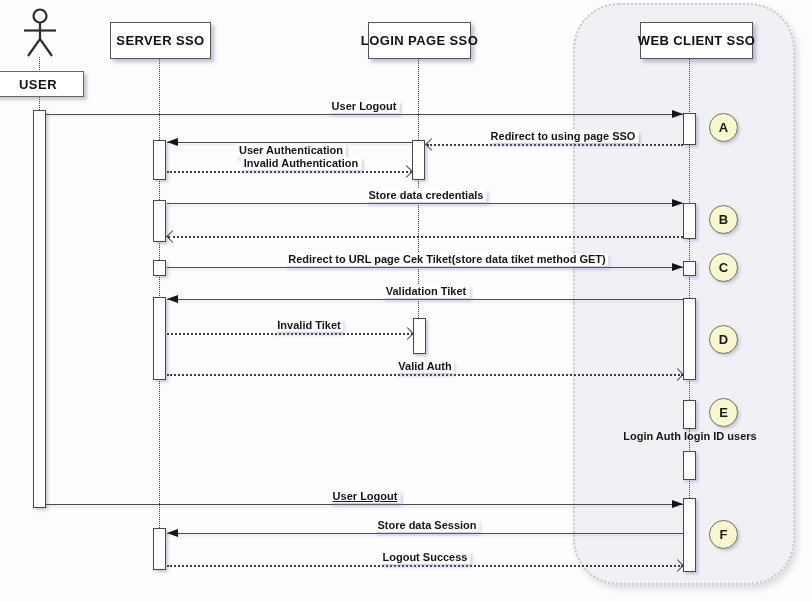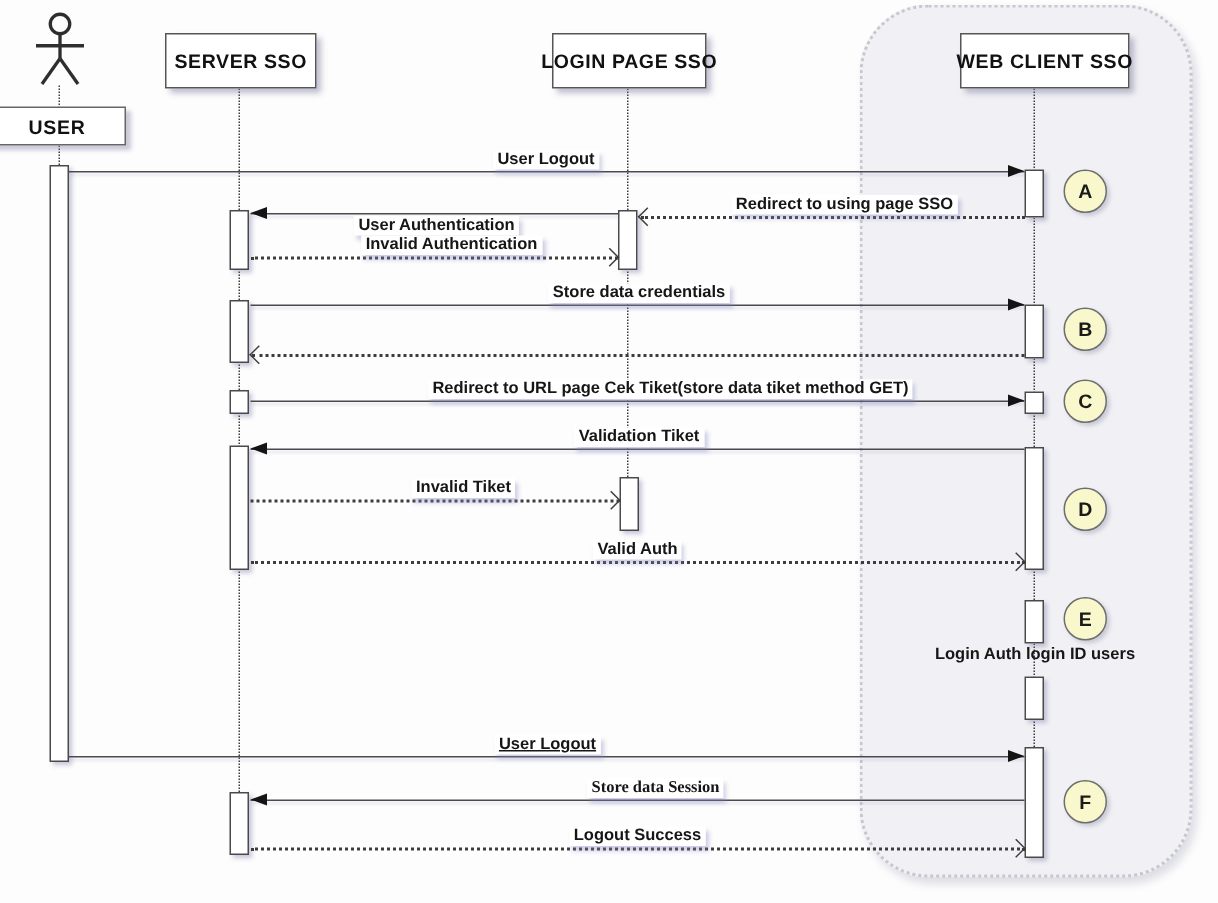--- a/index.html
+++ b/index.html
@@ -140,21 +140,21 @@
   <div class="mlabel" style="left:425px;top:360px;">Valid Auth</div>
 
   <div class="mlabel" style="left:690px;top:430px;box-shadow:none;background:transparent;">Login Auth login ID users</div>
 
   <div class="msgline" style="left:46px;top:504px;width:637px;"></div>
   <span class="ah-fill r" style="left:672px;top:500px;"></span>
   <div class="mlabel" style="left:365px;top:490px;text-decoration:underline;">User Logout</div>
 
   <div class="msgline" style="left:167px;top:533px;width:516px;"></div>
   <span class="ah-fill l" style="left:167px;top:529px;"></span>
-  <div class="mlabel" style="left:437px;top:519px;font-family:Liberation Serif, serif;">Store data Session</div>
+  <div class="mlabel" style="left:427px;top:519px;">Store data Session</div>
 
   <div class="msgline dotted" style="left:167px;top:565px;width:516px;"></div>
   <span class="ah-open r" style="left:673px;top:561px;"></span>
   <div class="mlabel" style="left:425px;top:551px;">Logout Success</div>
 
   <div class="marker" style="left:709px;top:113px;">A</div>
   <div class="marker" style="left:709px;top:205px;">B</div>
   <div class="marker" style="left:709px;top:253px;">C</div>
   <div class="marker" style="left:709px;top:325px;">D</div>
   <div class="marker" style="left:709px;top:398px;">E</div>

